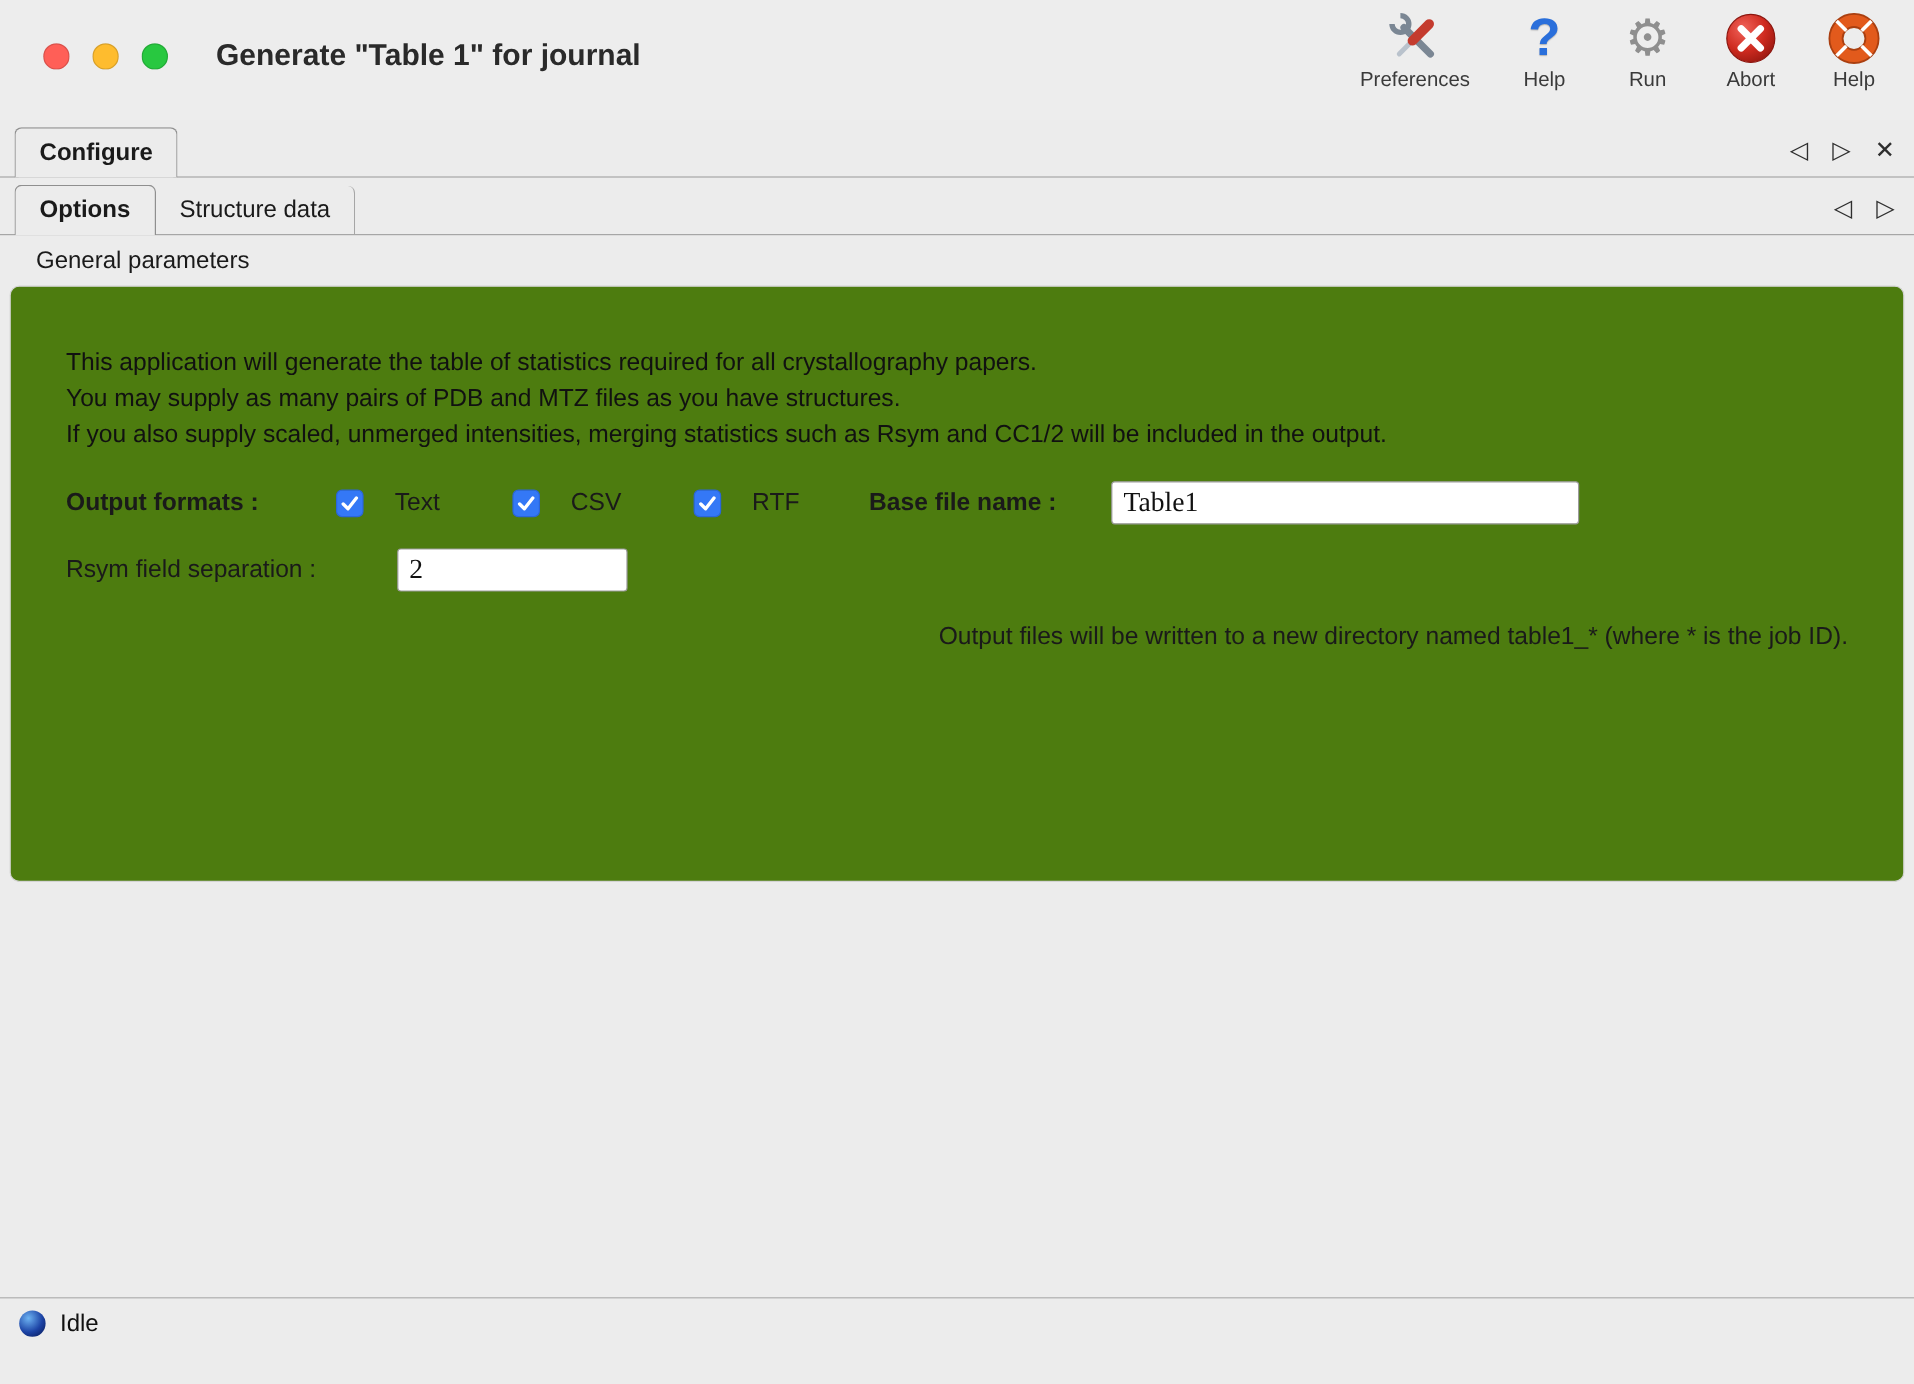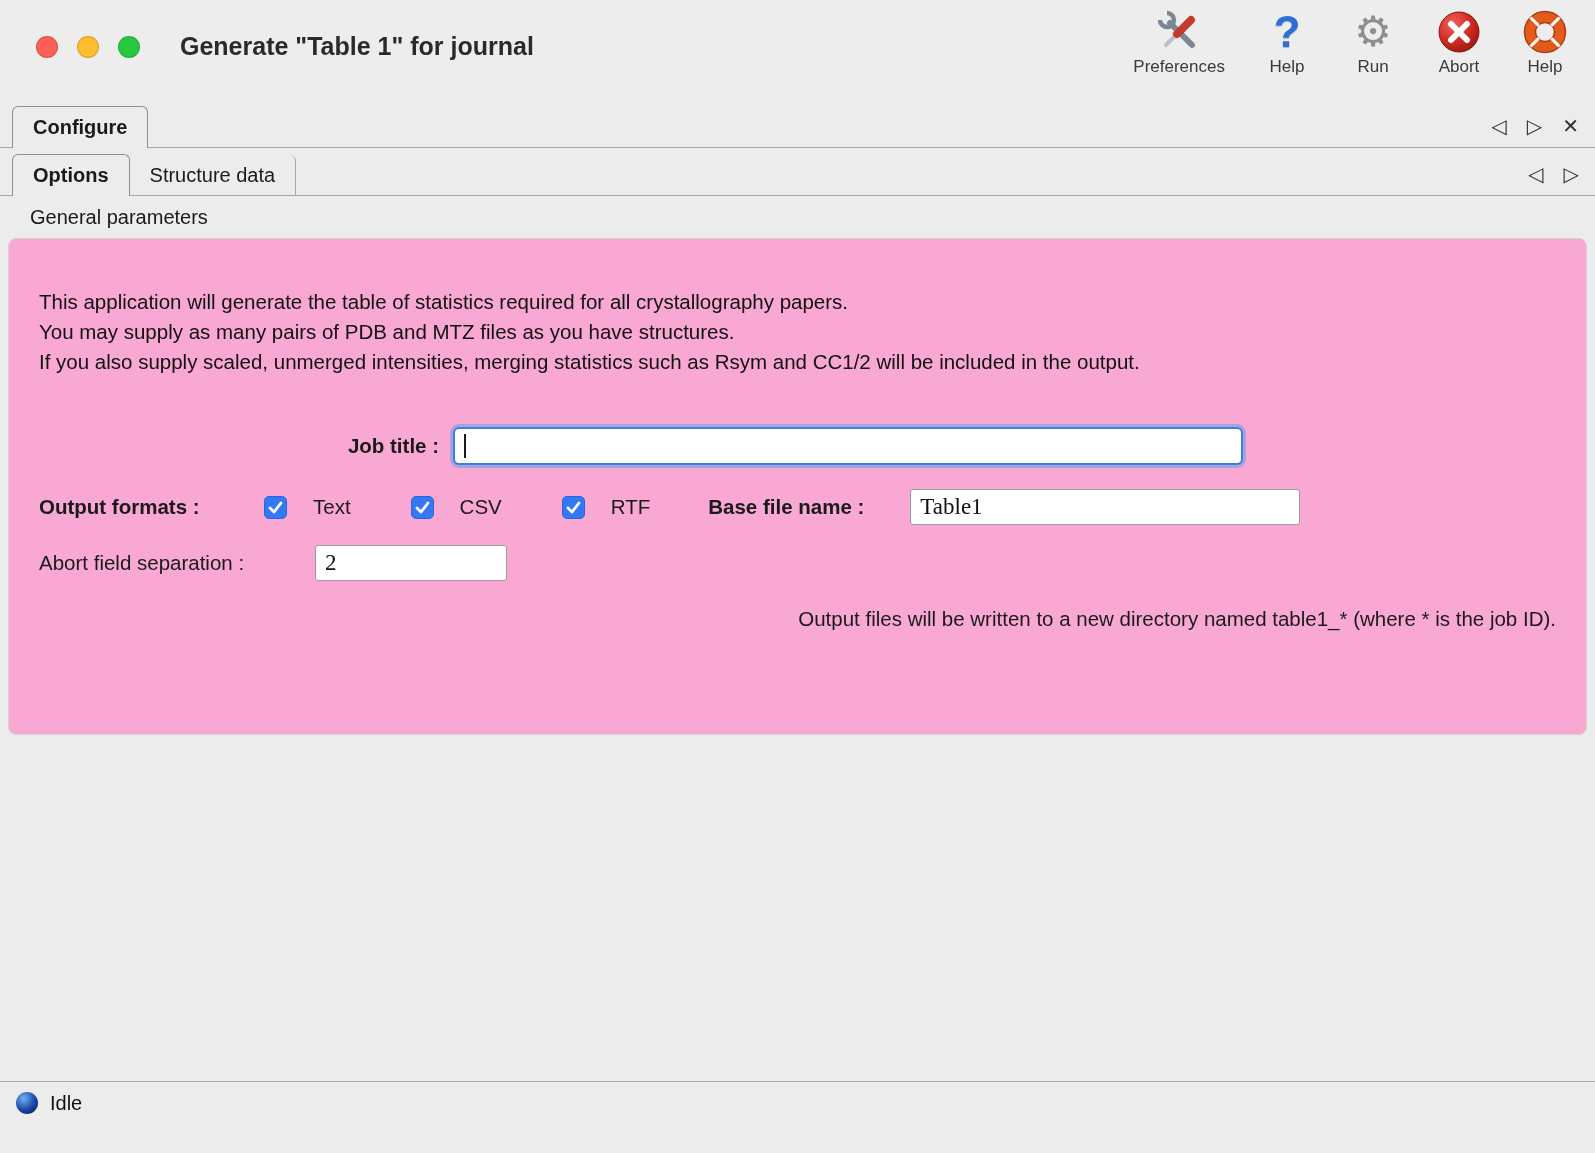--- a/index.html
+++ b/index.html
@@ -32,21 +32,21 @@
   
   .tabbar { height:48px; position:relative; border-bottom:1px solid #a6a6a6; display:flex; align-items:flex-end; padding-left:12px; flex-shrink:0; }
   .tab { height:42px; display:flex; align-items:center; padding:12px 20px; border:1px solid #8f8f8f; border-bottom:none; border-radius:6px 6px 0 0; background:#ececec; margin-bottom:-1px; font-size:20px; z-index:2; cursor:default; }
   .tab.bold { font-weight:bold; }
   .tab.inactive { border:none; border-right:1px solid #a6a6a6; height:40px; background:transparent; margin-bottom:0; font-weight:normal; z-index:1; }
   .tab-nav { position:absolute; right:16px; bottom:10px; display:flex; gap:20px; font-size:20px; color:#2e2e2e; }
   .tab-nav span { cursor:default; line-height:22px; }
 
   
   .section { height:42px; display:flex; align-items:center; padding-left:30px; font-size:20px; flex-shrink:0; }
-  .panel { margin:0 8px; height:497px; background:#f9a8d4; border:1px solid #d4d4d4; border-radius:8px; padding:0 30px; flex-shrink:0; }
+  .panel { margin:0 8px; height:497px; background:#4d7c0f; border:1px solid #d4d4d4; border-radius:8px; padding:0 46px; flex-shrink:0; }
 
   .desc { padding-top:48px; font-size:20.5px; line-height:30px; color:#111; }
 
   .row { display:flex; align-items:center; }
   .lbl { font-size:20.5px; }
   .lbl.b { font-weight:bold; }
 
   .ti { background:#fff; border:1px solid #9b9b9b; border-radius:3px; height:36px; font-size:20px; padding:0 9px; font-family:"Liberation Sans","DejaVu Sans",sans-serif; color:#111; outline:none; }
   .ti.mono { font-family:Liberation Serif, serif; font-size:23px; }
 
@@ -183,27 +183,20 @@
   <div class="section">General parameters</div>
 
   <div class="panel">
 
     <div class="desc">
       <div>This application will generate the table of statistics required for all crystallography papers.</div>
       <div>You may supply as many pairs of PDB and MTZ files as you have structures.</div>
       <div>If you also supply scaled, unmerged intensities, merging statistics such as Rsym and CC1/2 will be included in the output.</div>
     </div>
 
-    <div class="row row-job">
-      <div class="lbl b job-label">Job title :</div>
-      <div class="focus-wrap">
-        <input class="ti" type="text" value="" style="">
-        <div class="caret"></div>
-      </div>
-    </div>
 
 
     <div class="row row-formats">
       <div class="lbl b formats-label">Output formats :</div>
 
       <div class="cb-group">
         <span class="cb checked">
           <svg width="17" height="17" viewBox="0 0 17 17">
               <polyline points="3,9 7,13 14,4" fill="none" stroke="#fff" stroke-width="2.8" stroke-linecap="round" stroke-linejoin="round"></polyline>
             </svg>
@@ -227,21 +220,21 @@
             </svg>
         </span>
         <span>RTF</span>
       </div>
 
       <div class="lbl b base-label">Base file name :</div>
       <input class="ti mono base-input" type="text" value="Table1" style="">
     </div>
 
     <div class="row row-sep">
-      <div class="lbl sep-label">Abort field separation :</div>
+      <div class="lbl sep-label">Rsym field separation :</div>
       <input class="ti mono sep-input" type="text" value="2" style="">
     </div>
 
     <div class="note">Output files will be written to a new directory named table1_* (where * is the job ID).</div>
   </div>
 
   <div class="spacer"></div>
 
   <div class="statusbar">
     <div class="status-dot"></div>

